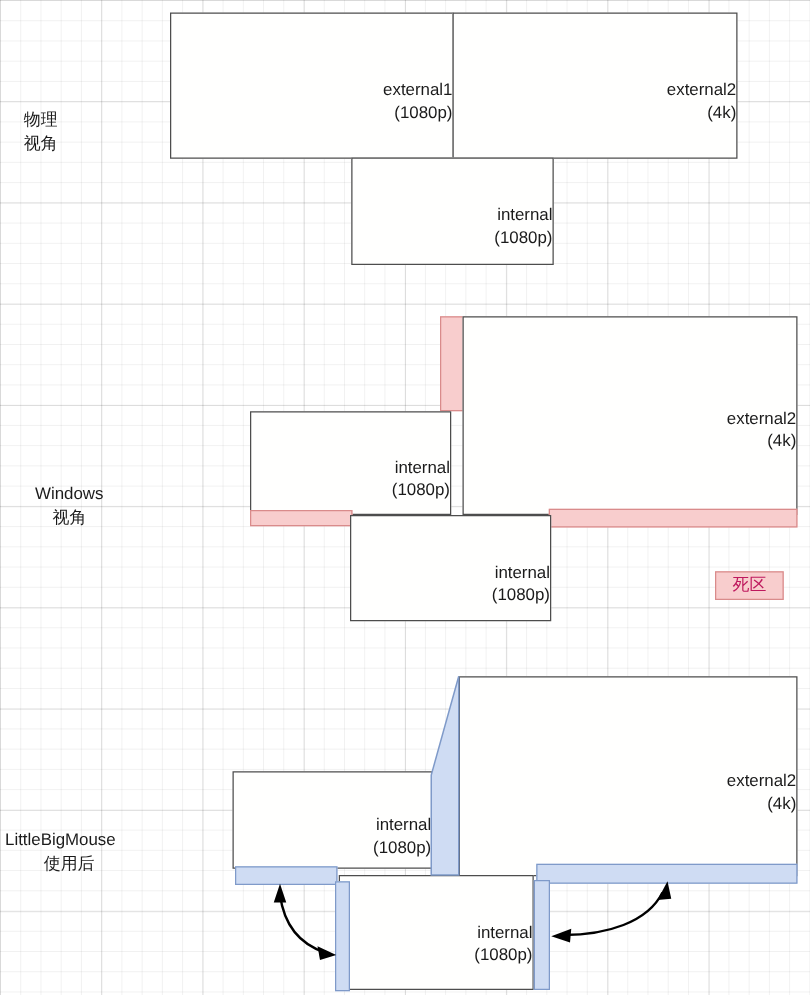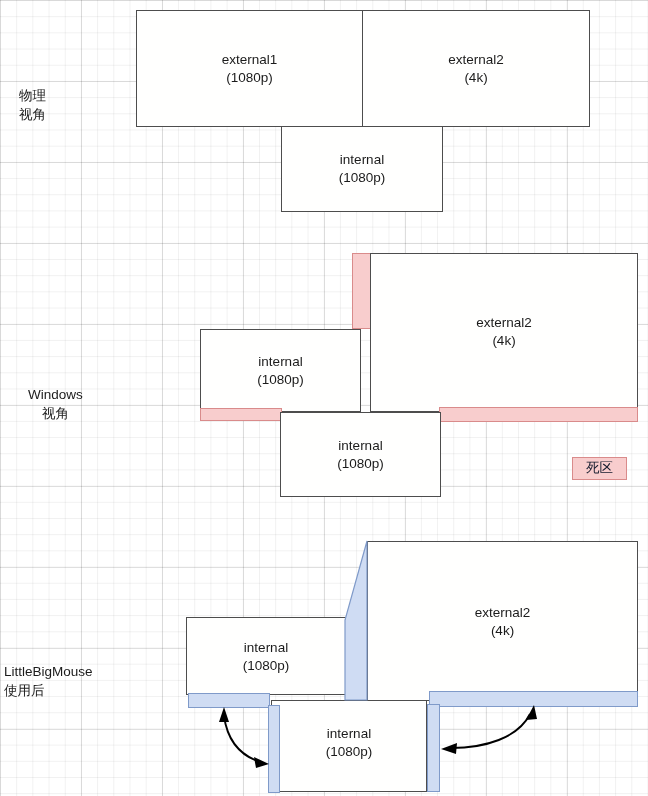--- a/index.html
+++ b/index.html
@@ -36,25 +36,26 @@
   .screen {
     position: absolute;
     box-sizing: border-box;
     border: 1.6px solid #4d4d4d;
     background: #fffffe;
   }
   .screen .label {
     position: absolute;
     left: 0;
     right: 0;
-    text-align: center;
+    text-align: right;
     color: #1b1b1b;
     font-size: 13.5px;
     line-height: 18px;
     white-space: nowrap;
+    margin-top: 12px;
   }
   .screen .label .l2 { display: block; }
 
   
   .caption {
     position: absolute;
     color: #1b1b1b;
     font-size: 13.5px;
     line-height: 19px;
     white-space: nowrap;
@@ -76,21 +77,21 @@
     background: #cfdcf3;
     border: 1.2px solid #7f9ac9;
   }
 
   
   .legend-box {
     position: absolute;
     box-sizing: border-box;
     background: #f8cdcd;
     border: 1.4px solid #d98b8b;
-    color: #0f172a;
+    color: #be185d;
     font-size: 13.5px;
     line-height: 20px;
     text-align: center;
     white-space: nowrap;
   }
 
   svg.overlay {
     position: absolute;
     left: 0;
     top: 0;
@@ -160,21 +161,21 @@
       <span class="l2">(1080p)</span>
     </div>
   </div>
 
   <div class="legend-box" style="left:572px; top:457px; width:55px; height:23px;">
     <span>死区</span>
   </div>
 
   <div class="caption" style="left:4px; top:662px;">
     <span>LittleBigMouse</span>
-    <span class="l2" style="">使用后</span>
+    <span class="l2" style="margin-left:14px;text-align:center;">使用后</span>
   </div>
 
   <div class="screen" style="left:367px; top:541px; width:271px; height:160px;">
     <div class="label" style="top:62px;">
       <span>external2</span>
       <span class="l2">(4k)</span>
     </div>
   </div>
 
   <div class="screen" style="left:186px; top:617px; width:160px; height:78px;">

